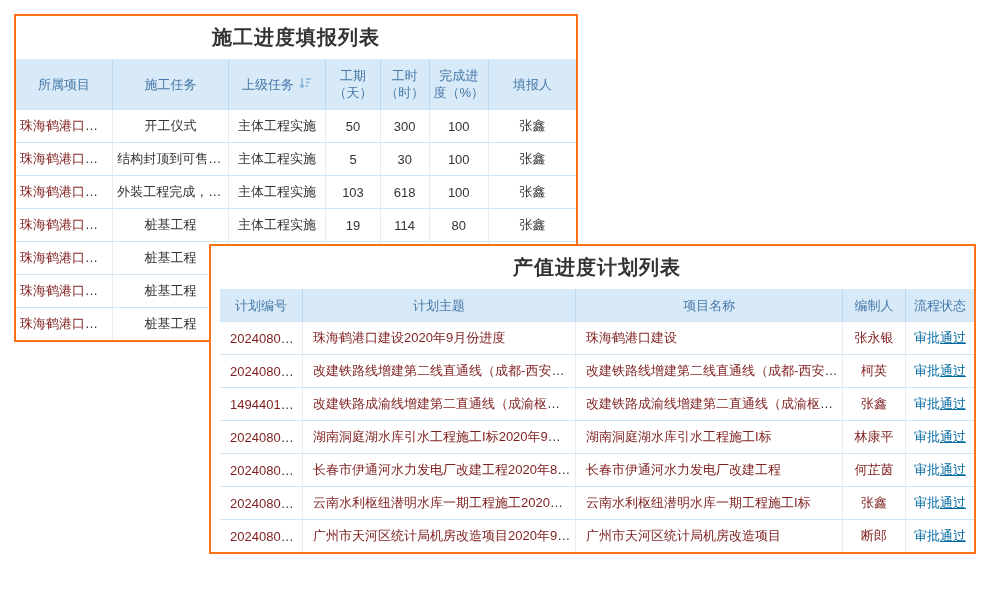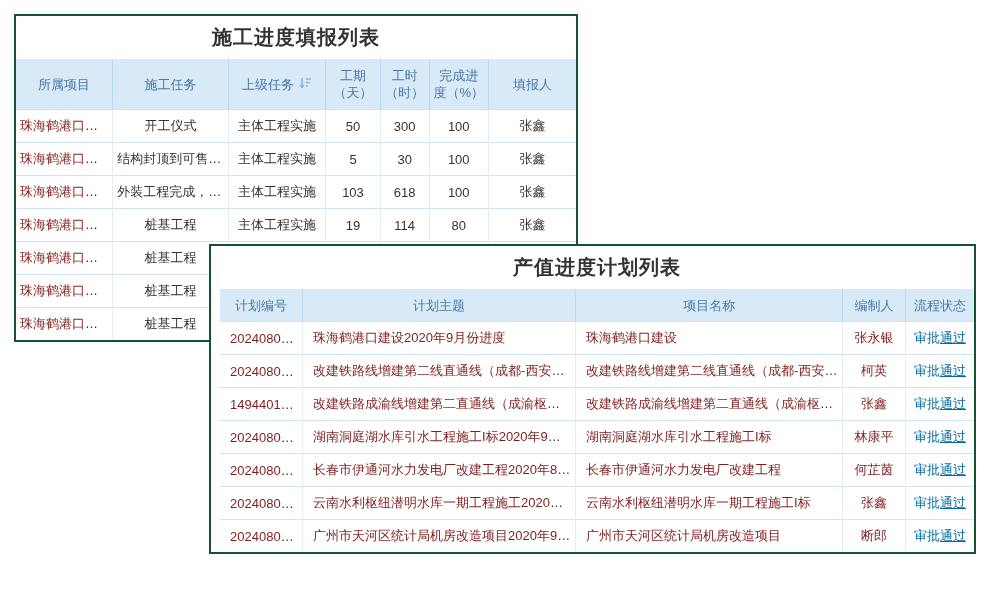--- a/index.html
+++ b/index.html
@@ -4,21 +4,21 @@
 <style>
   html,body{margin:0;padding:0;}
   body{
     width:1000px;height:600px;position:relative;overflow:hidden;
     background:#ffffff;
     font-family:"Liberation Sans","DejaVu Sans",sans-serif;
   }
   .card{
     position:absolute;
     background:#ffffff;
-    border:2px solid #14532d;
+    border:2px solid #f97316;
     box-sizing:border-box;
   }
   .card.t1{ left:14px; top:14px; width:564px; z-index:1; }
   .card.t2{ left:209px; top:244px; width:767px; z-index:2;padding-left:9px; }
   .card-title{
     height:43px; line-height:43px; text-align:center;
     font-size:20px; font-weight:bold; color:#333333;
     background:#ffffff; letter-spacing:1px;
   }
   table.grid{

